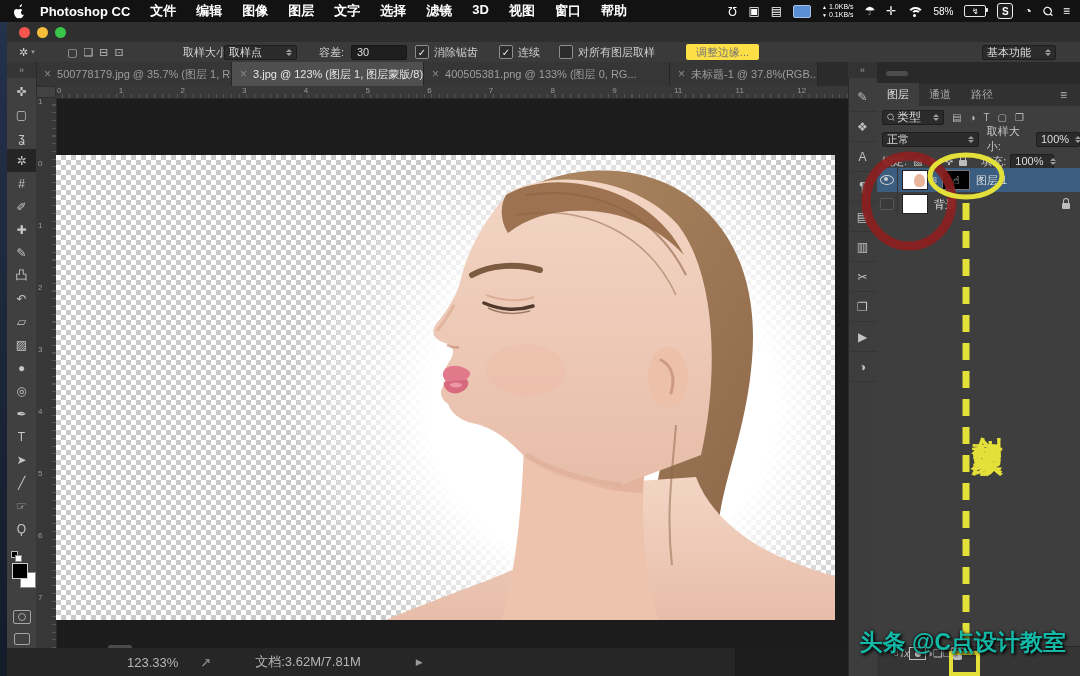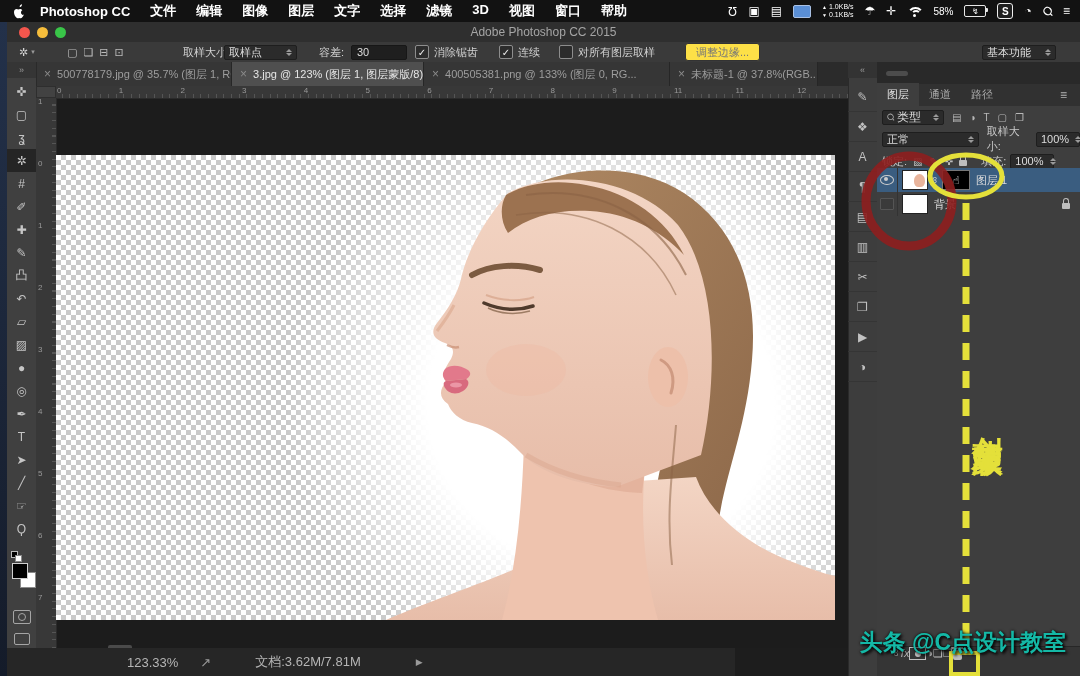--- a/index.html
+++ b/index.html
@@ -192,21 +192,20 @@
     <span class="mstat rot45">Ϙ</span>
     <span class="mstat">≡</span>
   </div>
 </div>
 
 <div class="desktop-strip"></div>
 <div class="titlebar">
   <span class="tl" style="left:12px;background:#f4564d"></span>
   <span class="tl" style="left:30px;background:#f6bd3b"></span>
   <span class="tl" style="left:48px;background:#39c548"></span>
-  <div class="win-title">Adobe Photoshop CC 2015</div>
 </div>
 
 <div class="optionsbar">
   <div class="ob" style="left:12px">
     <span>✲</span>
     <span style="font-size:7px;margin-left:3px;color:#999">▾</span>
   </div>
   <div class="ob mode-icons" style="left:60px">
       <div class="">▢</div>
       <div class="">❏</div>

